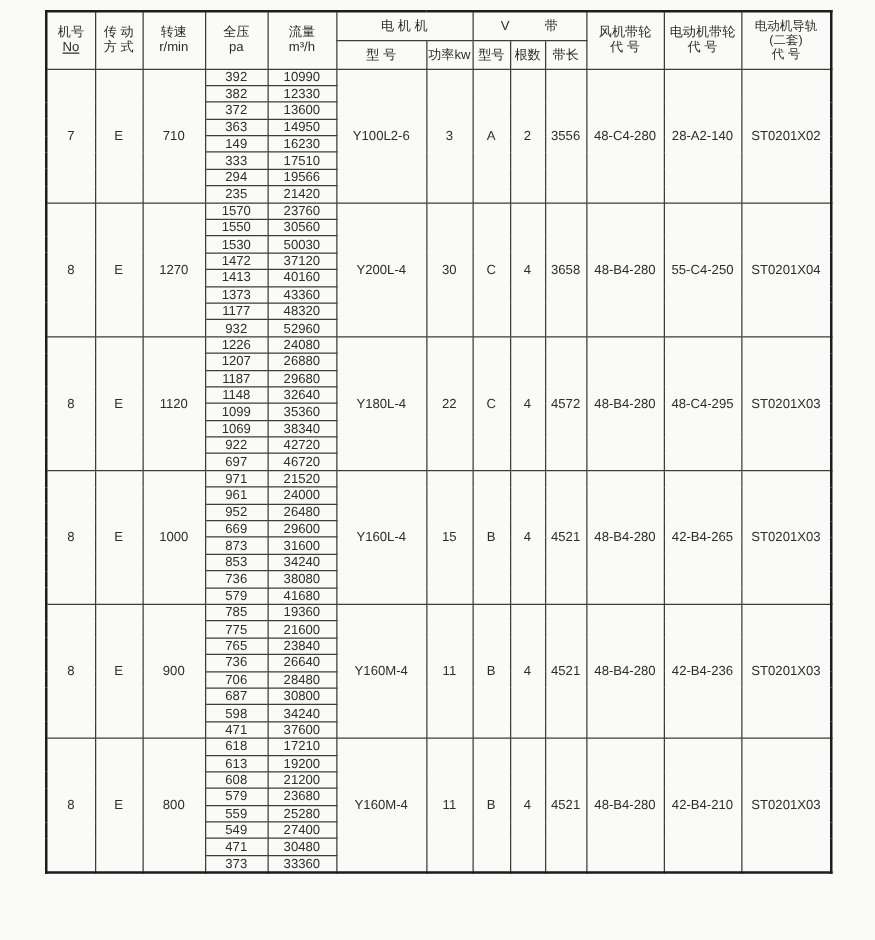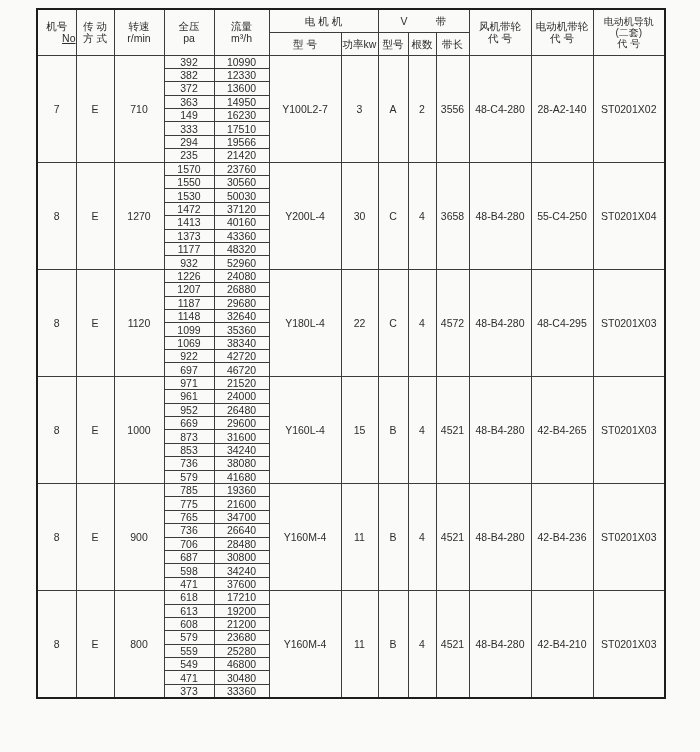--- a/index.html
+++ b/index.html
@@ -14,21 +14,21 @@
     border:1px solid #3c3c3c;
     text-align:center;
     vertical-align:middle;
     overflow:hidden;
     white-space:nowrap;
     padding:0;
   }
   .spec th { height:23px; font-weight:normal; font-size:10.5px; line-height:12px; }
   .spec td { height:13.4px; font-size:10.5px; line-height:12px; }
   .hline { display:block; }
-  .u { text-decoration:underline; text-underline-offset:1px;text-align:right; }
+  .u { text-decoration:underline; text-underline-offset:1px; }
   .h3 .hline { line-height:11px; font-size:10px; }
   .spread { display:flex; justify-content:space-around; padding:0 8px; }
 </style>
 </head>
 <body>
 
 <table class="spec">
   <colgroup>
     <col style="width:39px">
       <col style="width:38px">
@@ -95,21 +95,21 @@
       <th>带长</th>
     </tr>
   </thead>
   <tbody>
       <tr>
         <td rowspan="8">7</td>
         <td rowspan="8">E</td>
         <td rowspan="8">710</td>
         <td>392</td>
         <td>10990</td>
-        <td rowspan="8">Y100L2-7</td>
+        <td rowspan="8">Y100L2-6</td>
         <td rowspan="8">3</td>
         <td rowspan="8">A</td>
         <td rowspan="8">2</td>
         <td rowspan="8">3556</td>
         <td rowspan="8">48-C4-280</td>
         <td rowspan="8">28-A2-140</td>
         <td rowspan="8">ST0201X02</td>
       </tr>
       <tr>
         <td>382</td>
@@ -282,21 +282,21 @@
         <td rowspan="8">48-B4-280</td>
         <td rowspan="8">42-B4-236</td>
         <td rowspan="8">ST0201X03</td>
       </tr>
       <tr>
         <td>775</td>
         <td>21600</td>
       </tr>
       <tr>
         <td>765</td>
-        <td>34700</td>
+        <td>23840</td>
       </tr>
       <tr>
         <td>736</td>
         <td>26640</td>
       </tr>
       <tr>
         <td>706</td>
         <td>28480</td>
       </tr>
       <tr>
@@ -337,21 +337,21 @@
       <tr>
         <td>579</td>
         <td>23680</td>
       </tr>
       <tr>
         <td>559</td>
         <td>25280</td>
       </tr>
       <tr>
         <td>549</td>
-        <td>46800</td>
+        <td>27400</td>
       </tr>
       <tr>
         <td>471</td>
         <td>30480</td>
       </tr>
       <tr>
         <td>373</td>
         <td>33360</td>
       </tr>
     </tbody>

